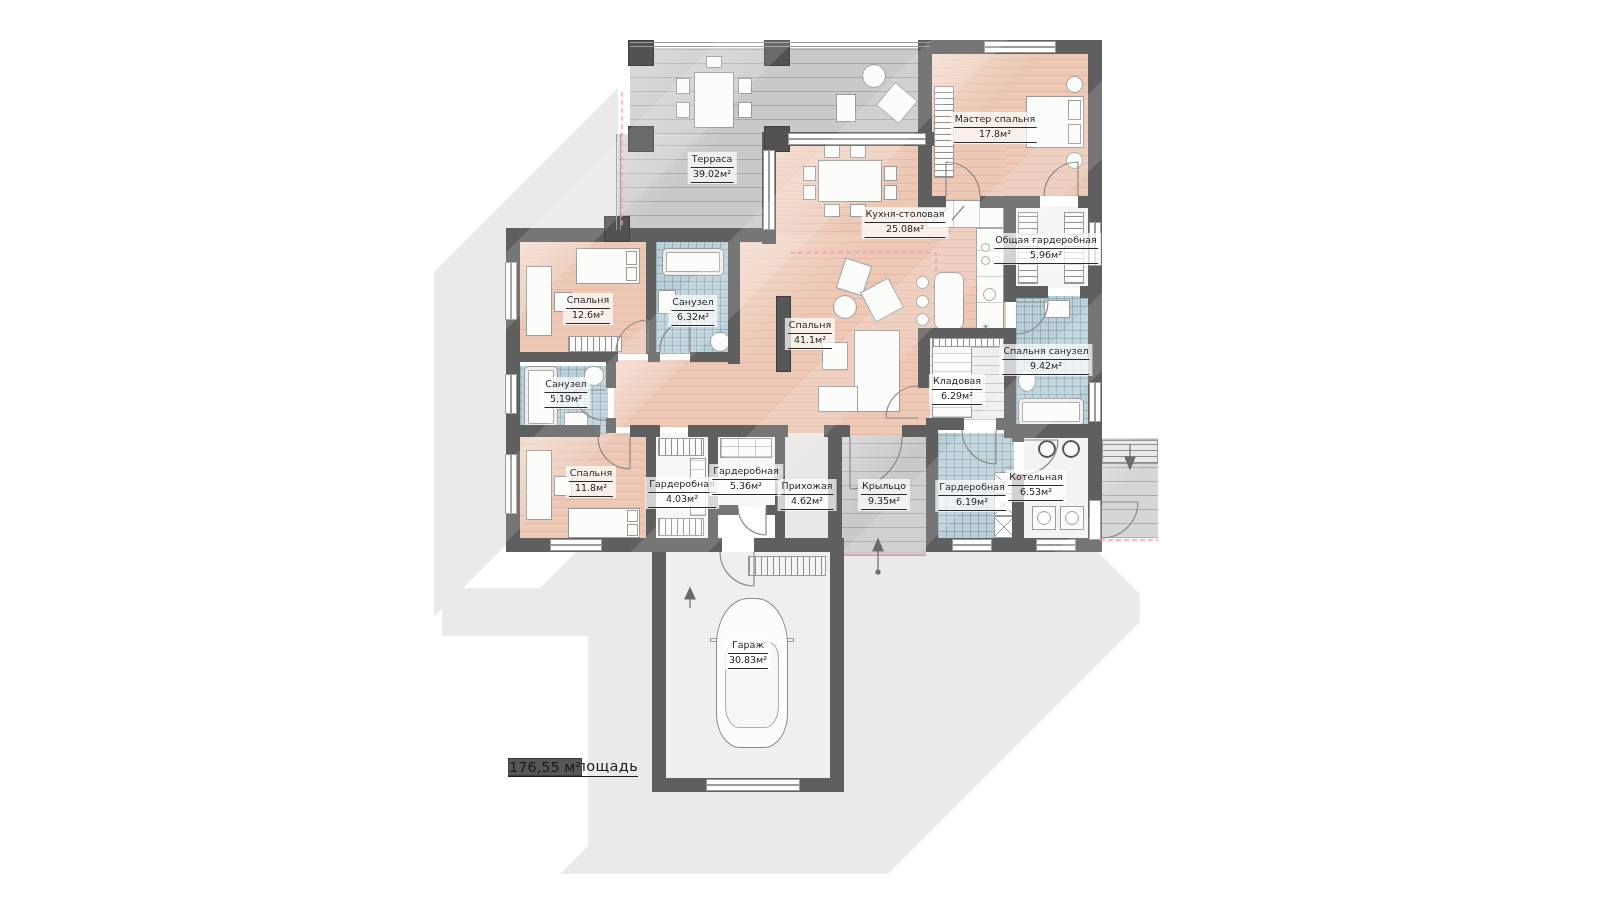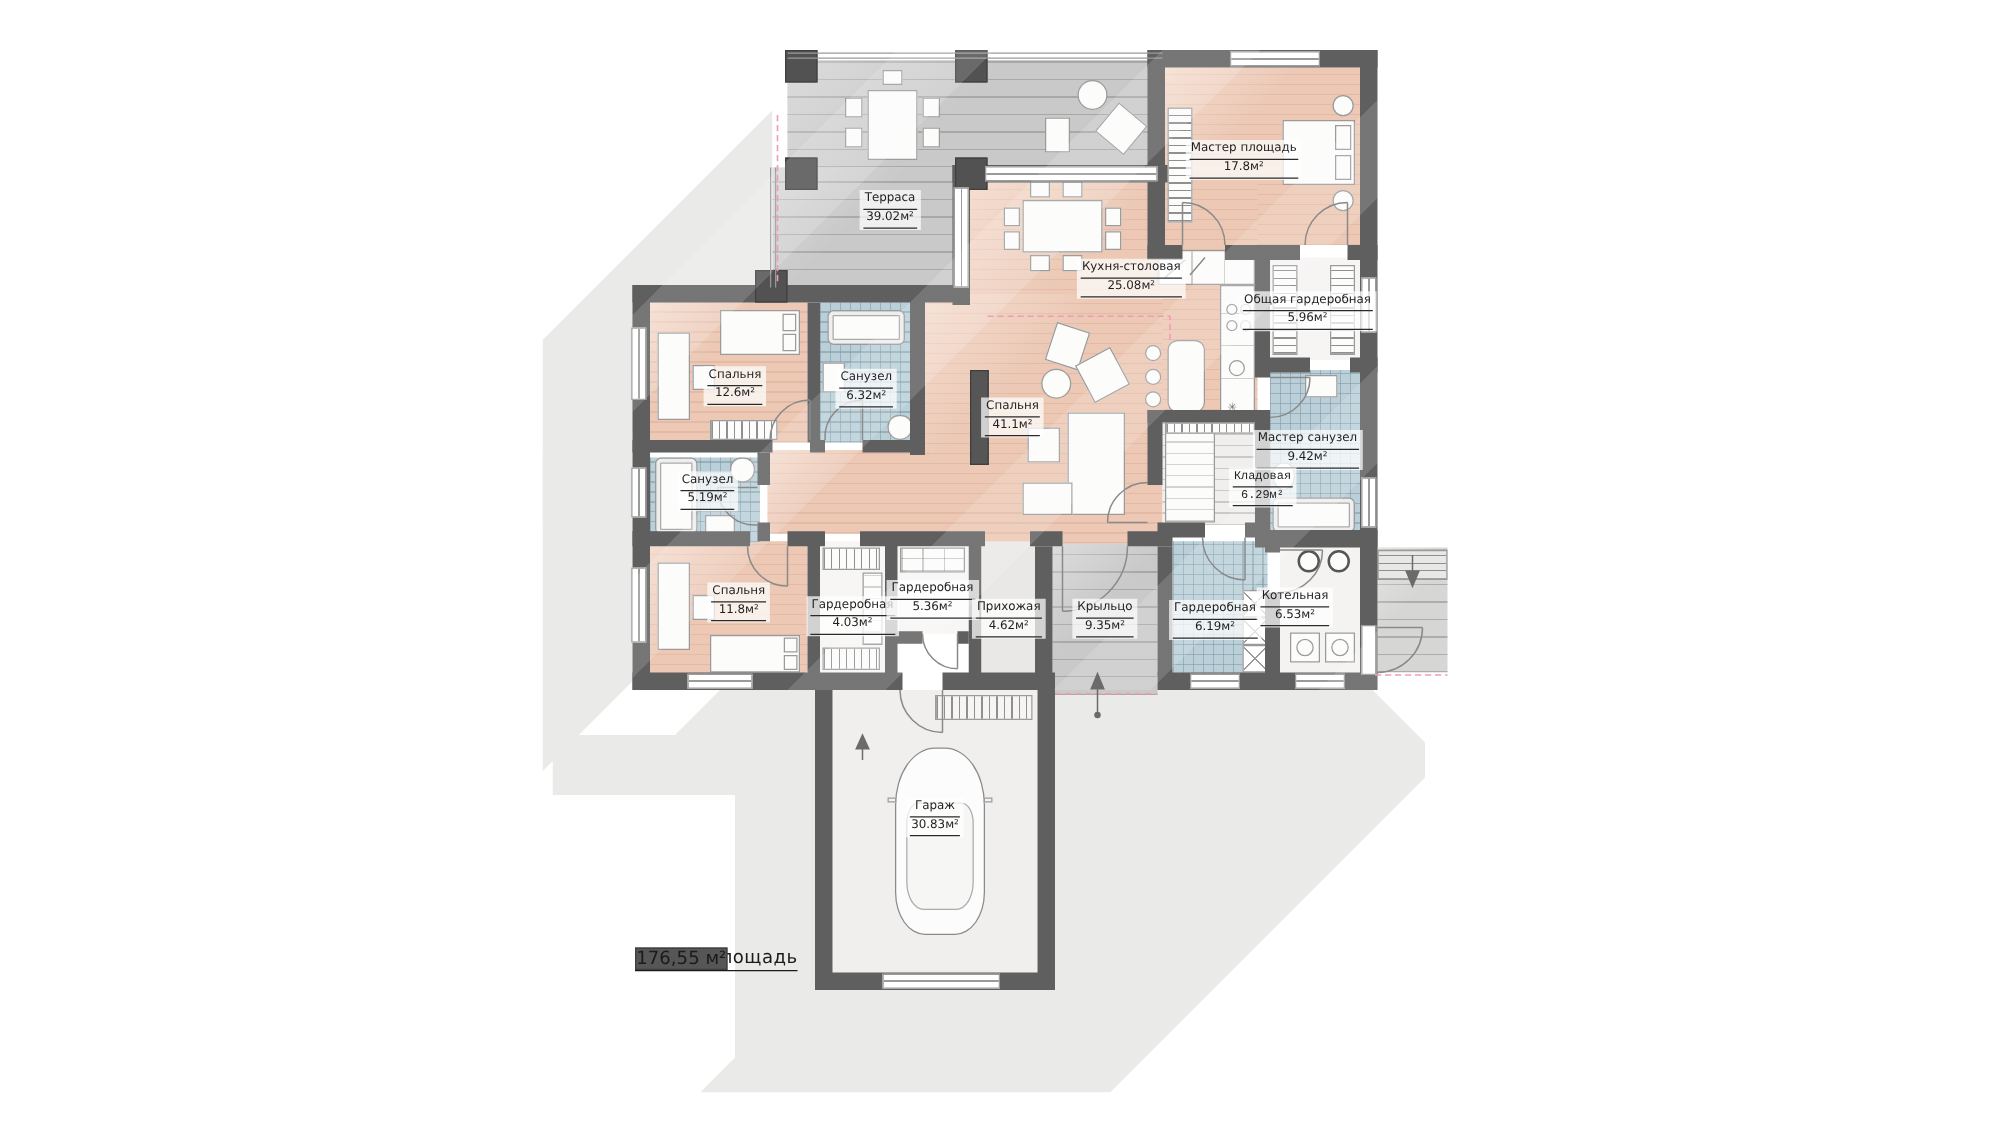--- a/index.html
+++ b/index.html
@@ -294,36 +294,36 @@
       <path d="M690 608 L690 594" fill="none"></path>
       <polygon points="685,599 690,588 695,599"></polygon>
     </g>
   </svg>
 
   <div class="rlabel" style="left:712px;top:152px;">
     <span>Терраса</span>
     <span>39.02м²</span>
   </div>
   <div class="rlabel" style="left:995px;top:112px;">
-    <span>Мастер площадь</span>
+    <span>Мастер спальня</span>
     <span>17.8м²</span>
   </div>
   <div class="rlabel" style="left:905px;top:207px;">
     <span>Кухня-столовая</span>
     <span>25.08м²</span>
   </div>
   <div class="rlabel" style="left:1046px;top:233px;">
     <span>Общая гардеробная</span>
     <span>5.96м²</span>
   </div>
   <div class="rlabel" style="left:1046px;top:344px;">
-    <span>Мастер санузел</span>
+    <span>Спальня санузел</span>
     <span>9.42м²</span>
   </div>
-  <div class="rlabel" style="left:1010px;top:374px;font-family:Liberation Mono, monospace;">
+  <div class="rlabel" style="left:957px;top:374px;">
     <span>Кладовая</span>
     <span>6.29м²</span>
   </div>
   <div class="rlabel" style="left:810px;top:318px;">
     <span>Спальня</span>
     <span>41.1м²</span>
   </div>
   <div class="rlabel" style="left:588px;top:293px;">
     <span>Спальня</span>
     <span>12.6м²</span>

